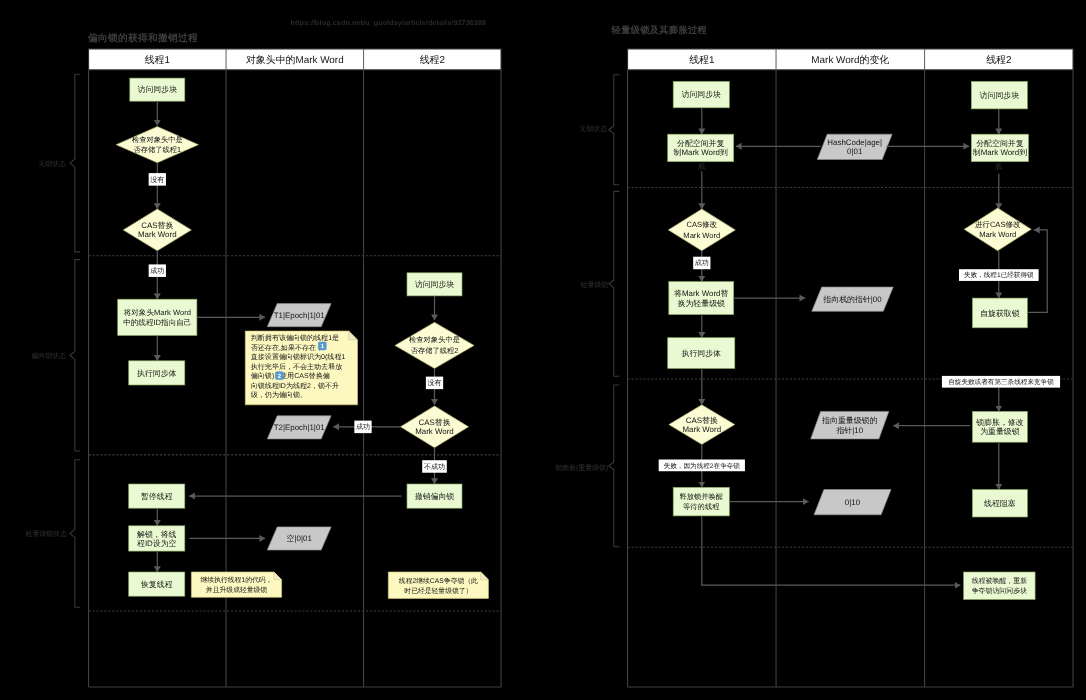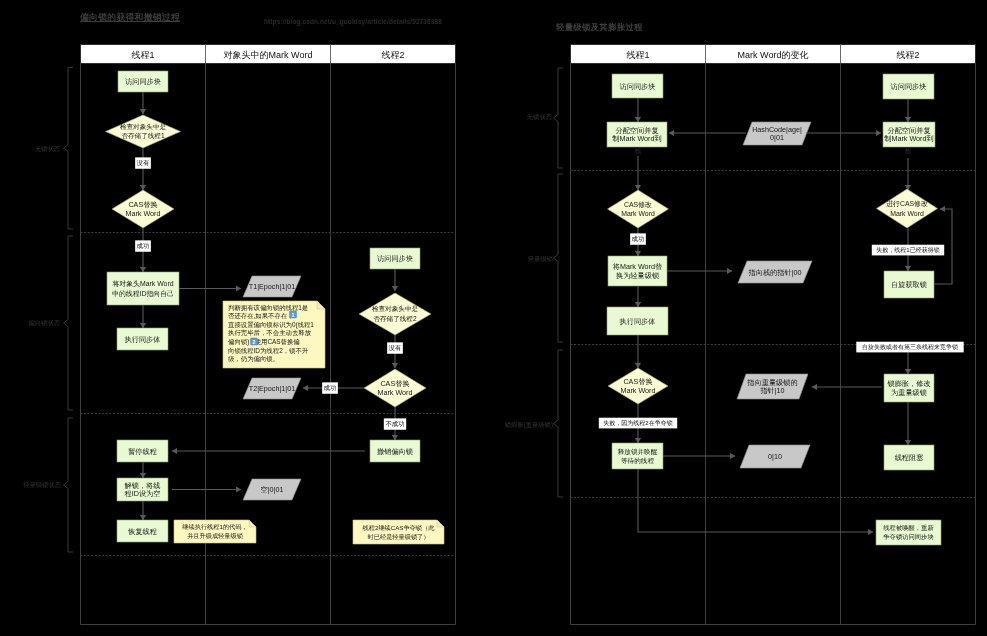--- a/index.html
+++ b/index.html
@@ -285,16 +285,16 @@
 <rect x="876" y="520" width="65" height="25" fill="#e9fad2" stroke="#8aa463" stroke-width="0.6"></rect>
 <text x="908.5" y="530.04" font-size="6.3" fill="#141414" text-anchor="middle" font-weight="normal"><tspan x="908.5" dy="0">线程被唤醒，重新</tspan><tspan x="908.5" dy="9.4">争夺锁访问同步块</tspan></text>
 </g>
 <path d="M 563,68 L 558,68 L 558,114.5 L 553.5,118.0 L 558,121.5 L 558,168 L 563,168" fill="none" stroke="#383838" stroke-width="1" stroke-linejoin="round"></path>
 <path d="M 563,174 L 558,174 L 558,254.5 L 553.5,258.0 L 558,261.5 L 558,342 L 563,342" fill="none" stroke="#383838" stroke-width="1" stroke-linejoin="round"></path>
 <path d="M 563,350 L 558,350 L 558,420.0 L 553.5,423.5 L 558,427.0 L 558,497 L 563,497" fill="none" stroke="#383838" stroke-width="1" stroke-linejoin="round"></path>
 <text x="552" y="119.24" font-size="6.3" fill="#343434" text-anchor="end" font-weight="normal">无锁状态</text>
 <text x="553" y="261.24" font-size="6.3" fill="#343434" text-anchor="end" font-weight="normal">轻量级锁</text>
 <text x="553" y="427.24" font-size="6.3" fill="#343434" text-anchor="end" font-weight="normal">锁膨胀(重量级锁)</text>
   </svg>
-  <div class="title" style="left:80px;top:12px;text-decoration:underline;">偏向锁的获得和撤销过程</div>
+  <div class="title" style="left:80px;top:29px;">偏向锁的获得和撤销过程</div>
   <div class="wm" style="left:264px;top:18px;">https://blog.csdn.net/u_guoldsy/article/details/92736388</div>
   <div class="title" style="left:556px;top:22px;font-size:8.4px;">轻量级锁及其膨胀过程</div>
 </div>
 
 </body></html>

